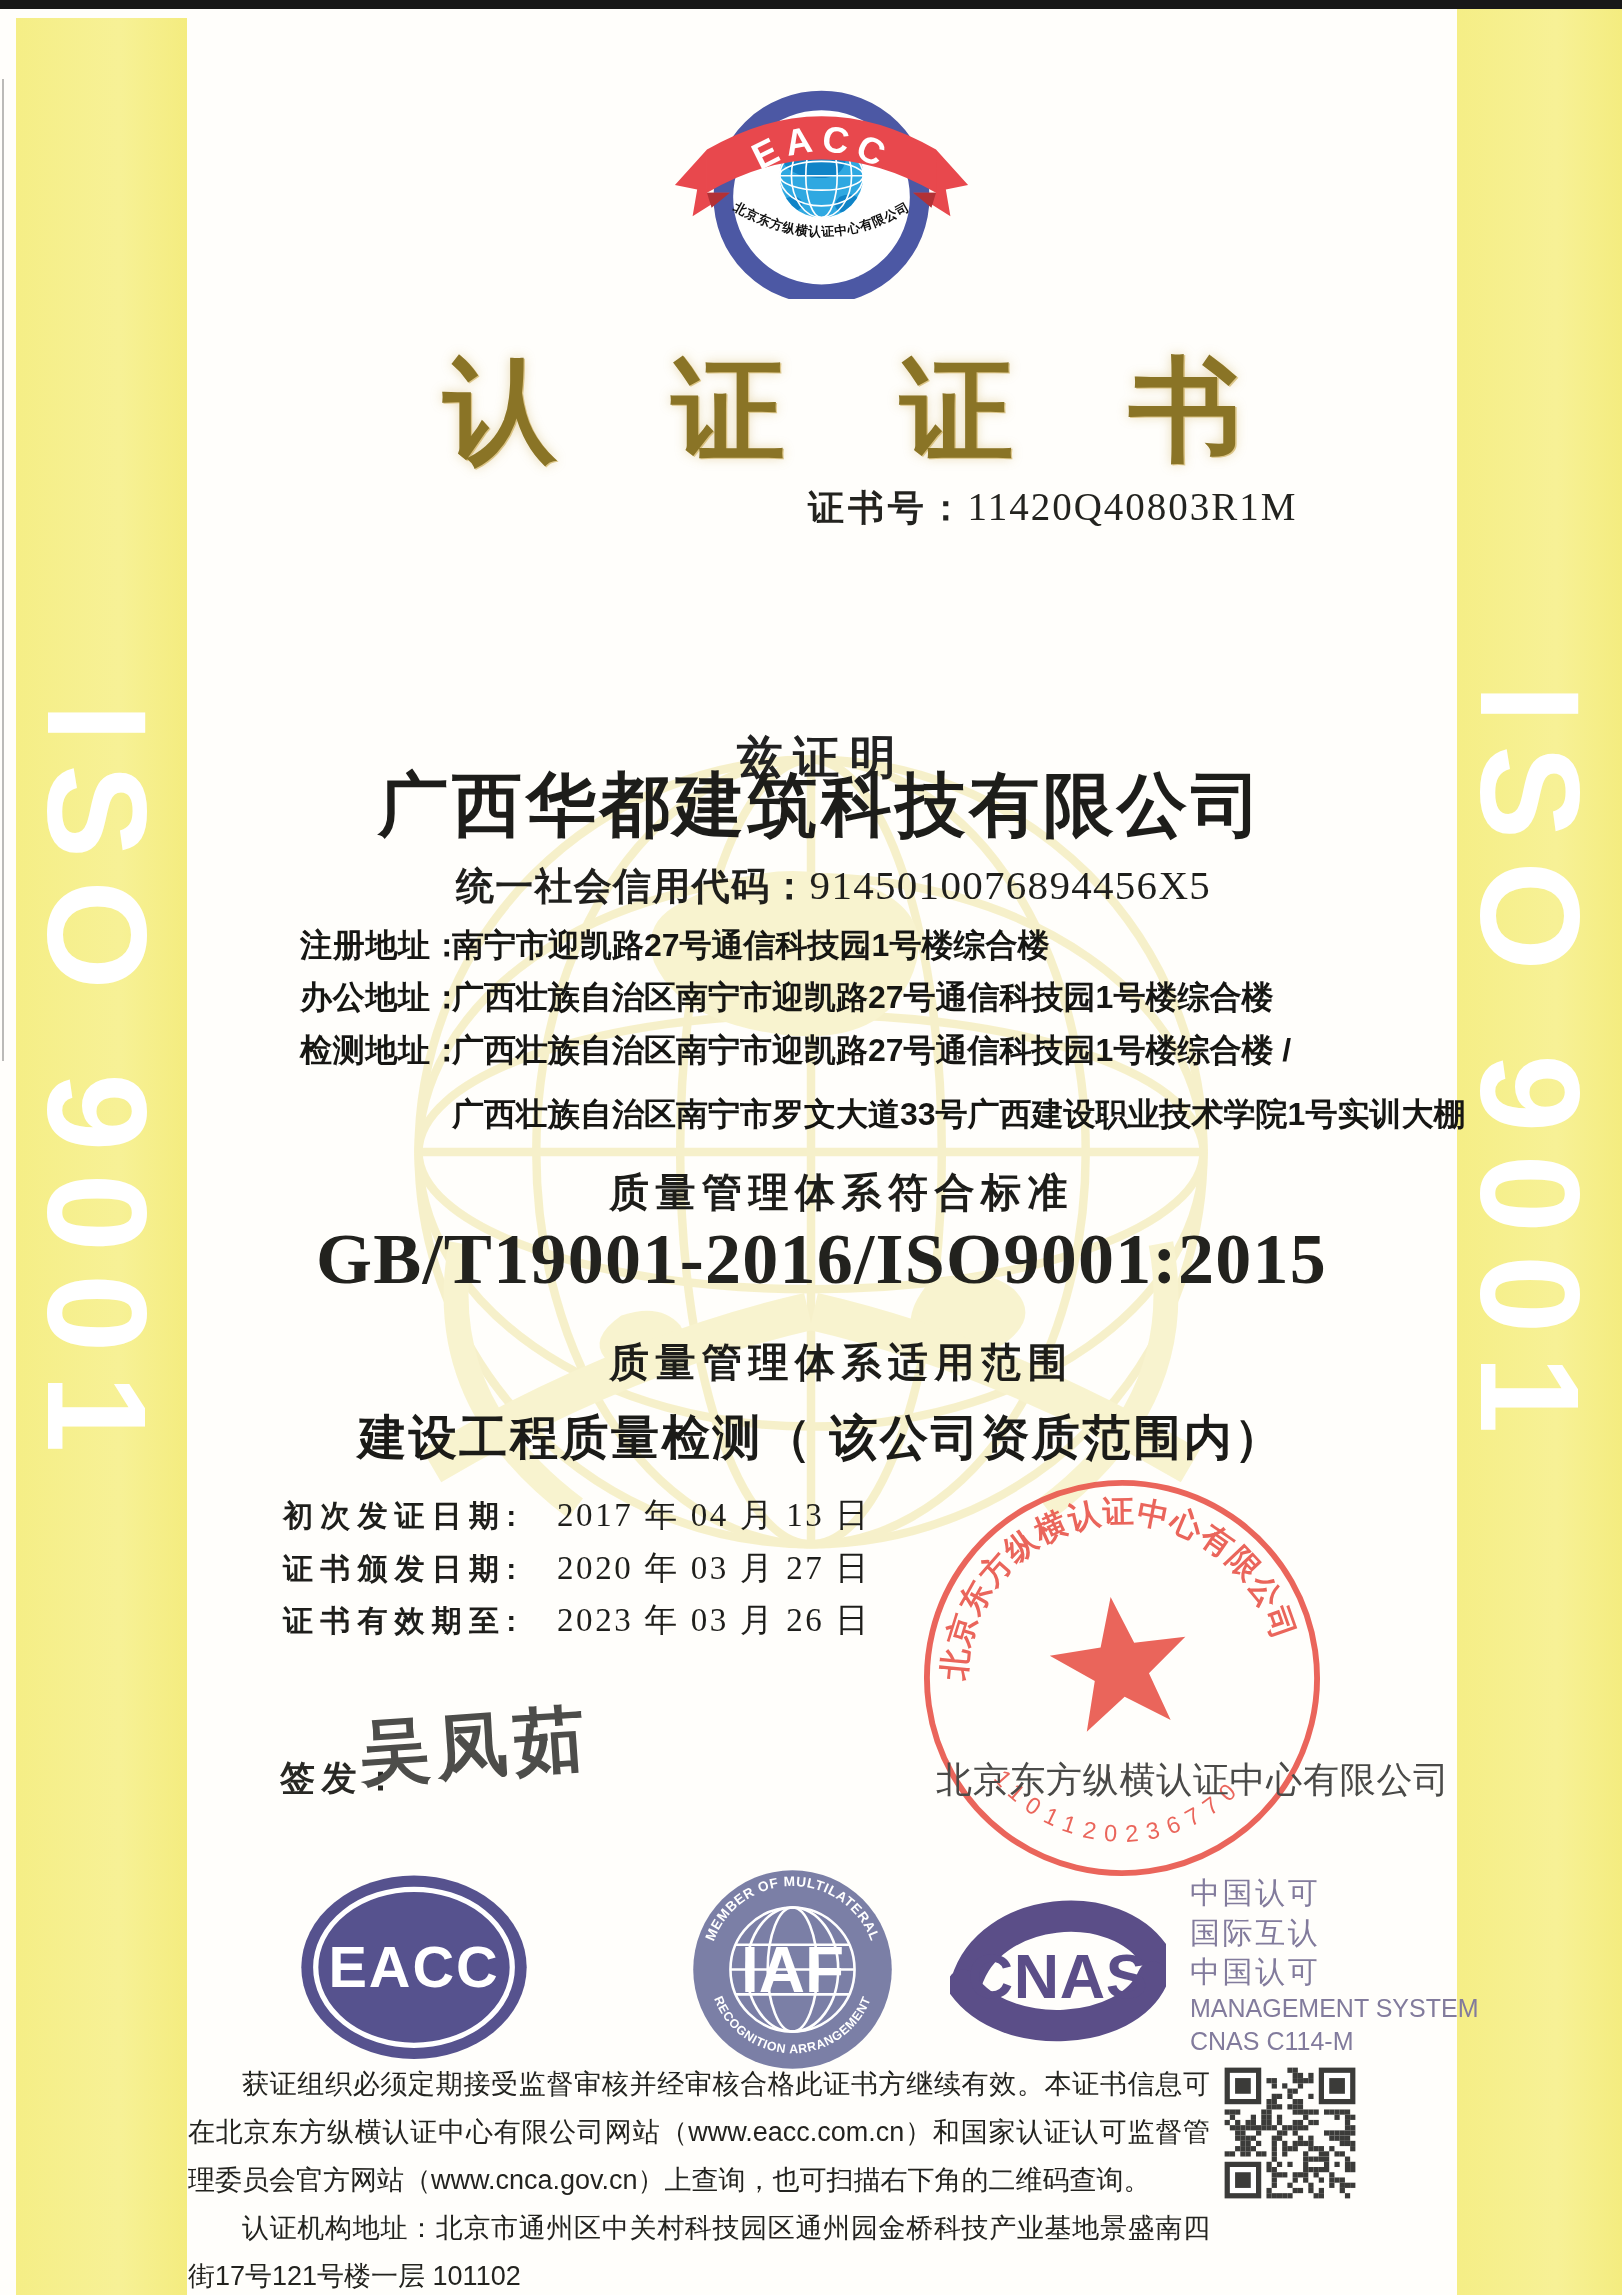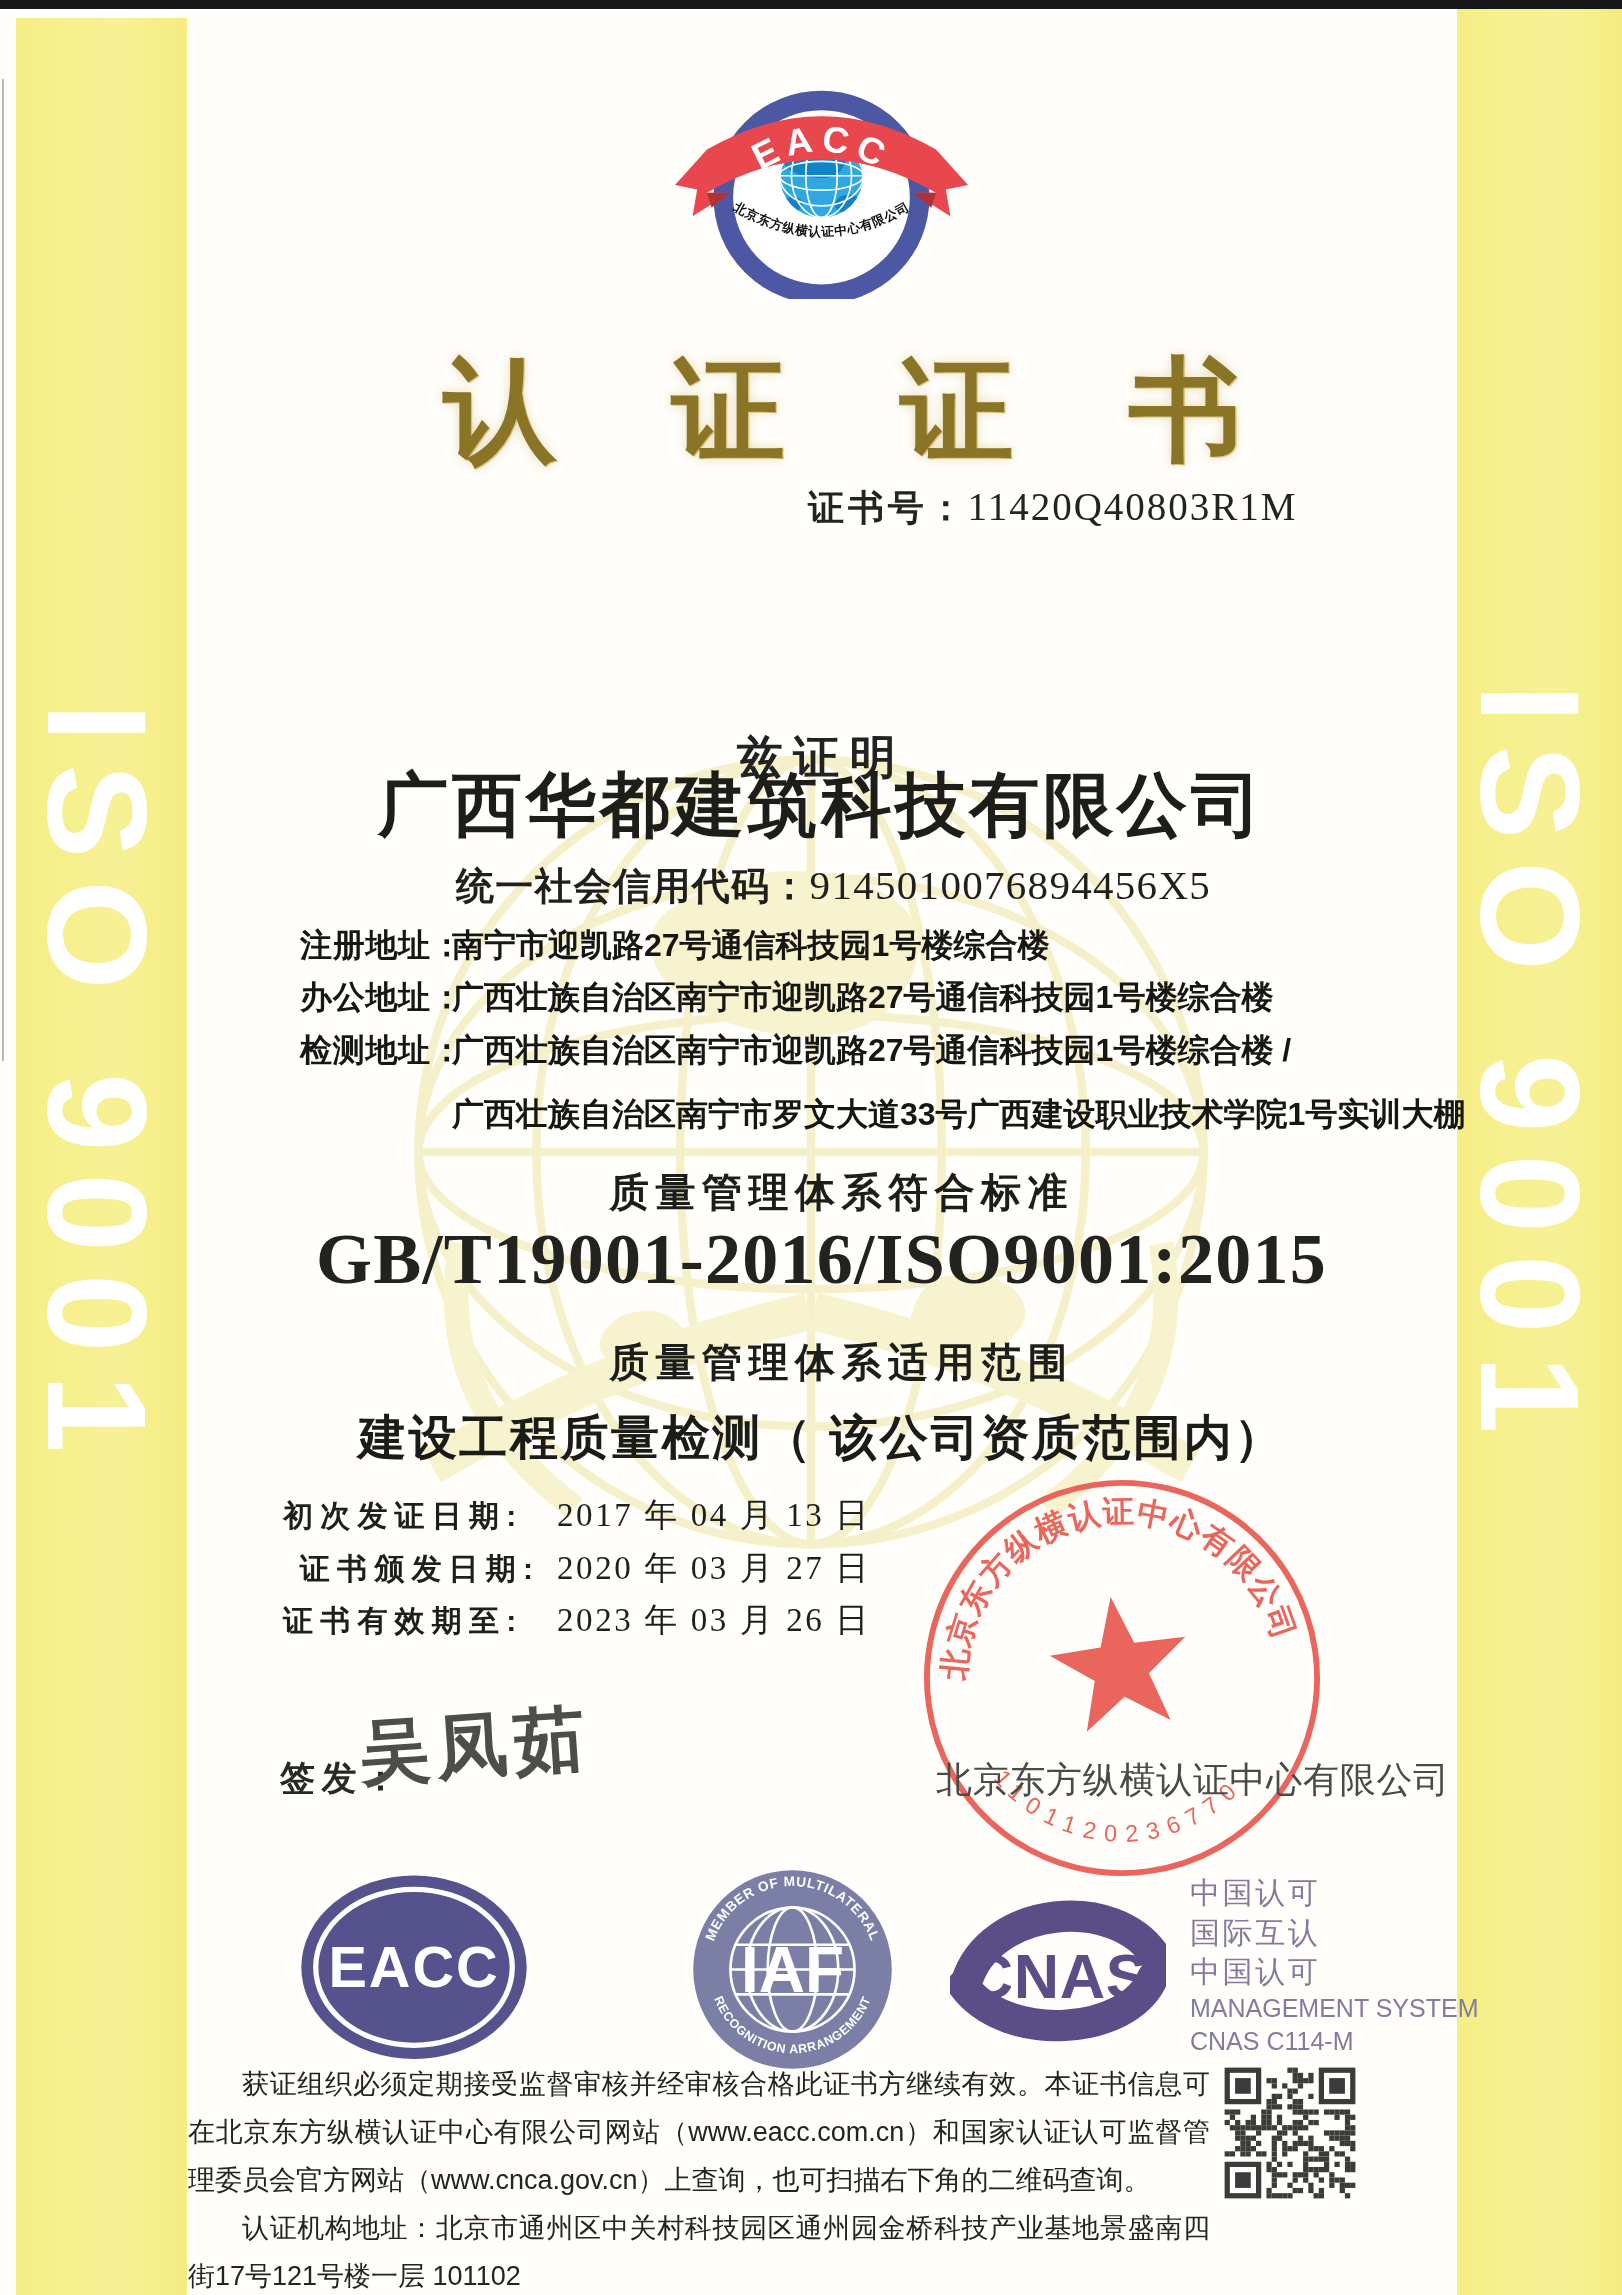--- a/index.html
+++ b/index.html
@@ -165,21 +165,21 @@
   </div>
 
   <div class="abs content centerrow cap" style="top:1165px;">质量管理体系符合标准</div>
   <div class="abs content centerrow standard">GB/T19001-2016/ISO9001:2015</div>
   <div class="abs content centerrow scope">建设工程质量检测（ 该公司资质范围内）</div>
   <div class="abs content centerrow cap" style="top:1335px;">质量管理体系适用范围</div>
 
   <div class="abs content date-row" style="top:1493px;">
     <span class="date-label">初次发证日期:</span><span class="date-value">2017 年 04 月 13 日</span>
   </div>
-  <div class="abs content date-row" style="top:1546px;text-align:center;">
+  <div class="abs content date-row" style="top:1546px;">
     <span class="date-label">证书颁发日期:</span><span class="date-value">2020 年 03 月 27 日</span>
   </div>
   <div class="abs content date-row" style="top:1598px;">
     <span class="date-label">证书有效期至:</span><span class="date-value">2023 年 03 月 26 日</span>
   </div>
 
   <svg class="abs seal" width="432" height="432" viewBox="0 0 660 660">
     <defs>
       <path id="seal-top-arc" d="M92,301 A240,240 0 0 1 568,301"></path>
       <path id="seal-bot-arc" d="M113.5,455 A250,250 0 0 0 546.5,455"></path>

